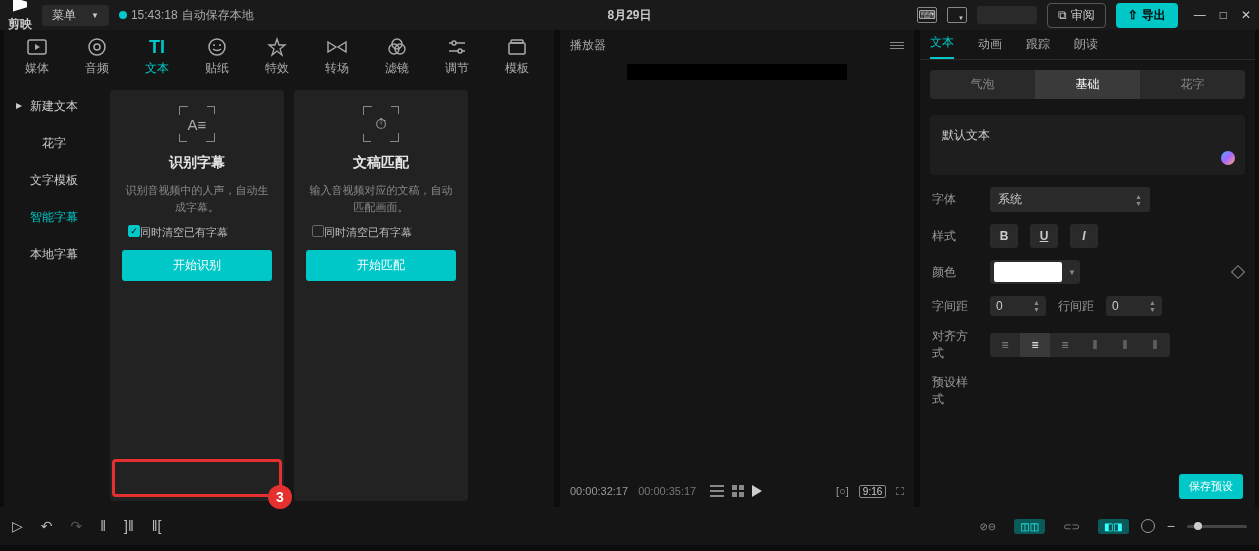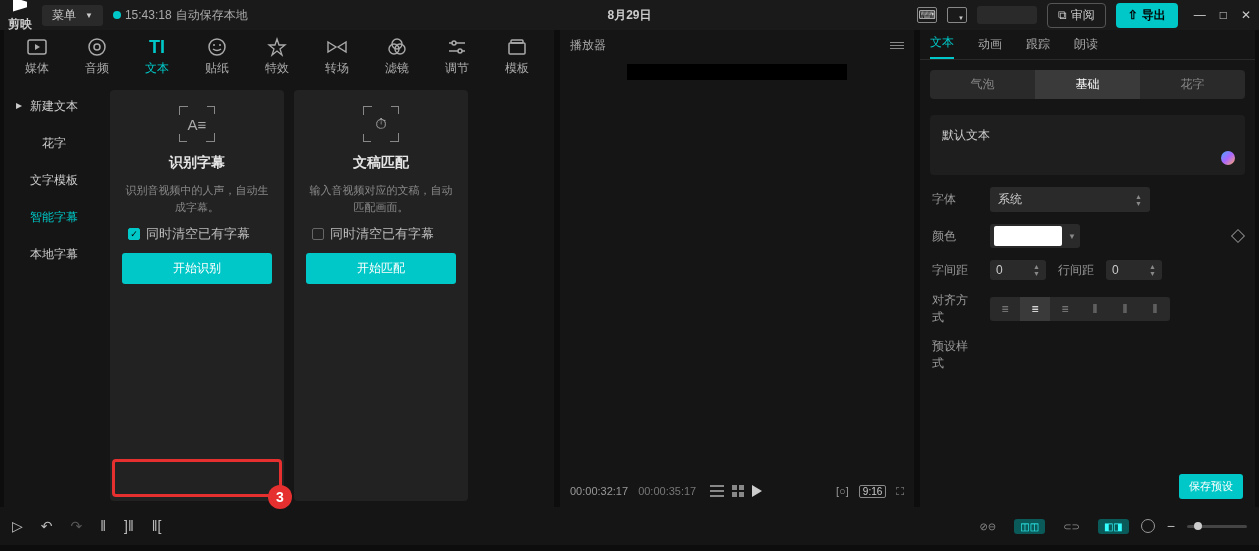--- a/index.html
+++ b/index.html
@@ -17,21 +17,21 @@
 .topbar {
   height: 30px;
   background: #1a1a1a;
   display: flex;
   align-items: center;
   padding: 0 8px;
   gap: 10px;
 }
 .logo { display: flex; align-items: center; gap: 4px; font-weight: bold; flex-direction: column; }
 .logo-icon { width:14px;height:14px;background:#fff;clip-path:polygon(0 0,100% 30%,100% 70%,0 100%);}
-.menu-btn { padding: 2px 10px; background:#2a2a2a; border-radius:3px; display:flex;align-items:center;gap:9px;cursor:pointer;}
+.menu-btn { padding: 2px 10px; background:#2a2a2a; border-radius:3px; display:flex;align-items:center;gap:15px;cursor:pointer;}
 .save-status { display:flex;align-items:center;gap:4px;color:#aaa;}
 .status-dot { width:8px;height:8px;border-radius:50%;background:#00c8c8;}
 .topbar-center { position:absolute; left:50%; transform:translateX(-50%); font-weight:bold;}
 .topbar-right { margin-left:auto; display:flex;align-items:center;gap:10px;}
 .top-icon { width:20px;height:16px;border:1px solid #888;border-radius:2px;display:flex;align-items:center;justify-content:center;cursor:pointer;}
 .slot { width:60px;height:18px;background:#2a2a2a;border-radius:3px;}
 .review-btn { padding:3px 10px;border:1px solid #555;border-radius:4px;display:flex;align-items:center;gap:4px;cursor:pointer;}
 .export-btn { padding:4px 12px;background:#00c8c8;color:#000;border-radius:4px;display:flex;align-items:center;gap:4px;font-weight:bold;cursor:pointer;}
 .win-controls { display:flex;gap:14px;margin-left:6px;color:#ccc;}
 
@@ -59,21 +59,21 @@
 .card-icon { width:40px;height:40px;border:1px dashed transparent;display:flex;align-items:center;justify-content:center;color:#888;font-size:18px;}
 .card-icon .corners { position:relative;width:36px;height:36px;}
 .card-icon .corners::before,.card-icon .corners::after{content:"";position:absolute;width:8px;height:8px;border:1.5px solid #888;}
 .card-icon .corners::before{top:0;left:0;border-right:none;border-bottom:none;}
 .card-icon .corners::after{bottom:0;right:0;border-left:none;border-top:none;}
 .card-icon .corners span.tl{position:absolute;top:0;right:0;width:8px;height:8px;border:1.5px solid #888;border-left:none;border-bottom:none;}
 .card-icon .corners span.br{position:absolute;bottom:0;left:0;width:8px;height:8px;border:1.5px solid #888;border-right:none;border-top:none;}
 .card-icon .corners .cicon{position:absolute;top:50%;left:50%;transform:translate(-50%,-50%);font-size:15px;color:#aaa;}
 .card-title { font-size:14px;font-weight:bold;color:#e5e5e5;}
 .card-desc { font-size:11px;color:#888;text-align:center;line-height:1.5;}
-.checkbox-row { display:flex;align-items:center;gap:6px;font-size:13px;color:#bbb;align-self:flex-start;margin-left:6px;}
+.checkbox-row { display:flex;font-size:11px;color:#bbb;align-self:flex-start;margin-left:6px;}
 .checkbox { width:12px;height:12px;border:1px solid #666;border-radius:2px;display:flex;align-items:center;justify-content:center;}
 .checkbox.checked { background:#00c8c8;border-color:#00c8c8;}
 .checkbox.checked::after { content:"✓";font-size:9px;color:#000;}
 .card-btn { width:100%;padding:7px;background:#00c8c8;color:#fff;text-align:center;border-radius:3px;font-size:12px;cursor:pointer;}
 .highlight { position:absolute;bottom:4px;left:2px;right:2px;height:38px;border:3px solid #e63030;border-radius:4px;pointer-events:none;}
 .badge { position:absolute;bottom:-8px;right:-8px;width:24px;height:24px;background:#e63030;border-radius:50%;color:#fff;font-weight:bold;display:flex;align-items:center;justify-content:center;font-size:14px;}
 
 
 .player-header { height:30px;display:flex;align-items:center;justify-content:space-between;padding:0 10px;color:#aaa;}
 .hamburger { display:flex;flex-direction:column;gap:2px;cursor:pointer;}
@@ -360,20 +360,26 @@
       <div class="select-box">
         <span>系统</span>
         <div class="updown">
             <span>▲</span>
             <span>▼</span>
           </div>
       </div>
     </div>
 
 
+    <div class="prop-row">
+      <span class="prop-label">样式</span>
+      <div class="style-btn">B</div>
+      <div class="style-btn" style="text-decoration:underline;">U</div>
+      <div class="style-btn" style="font-style:italic;">I</div>
+    </div>
 
     <div class="prop-row">
       <span class="prop-label">颜色</span>
       <div class="color-wrap">
         <div class="color-box"></div>
         <span style="font-size:8px;color:#888;">▼</span>
       </div>
       <span class="diamond"></span>
     </div>
 

